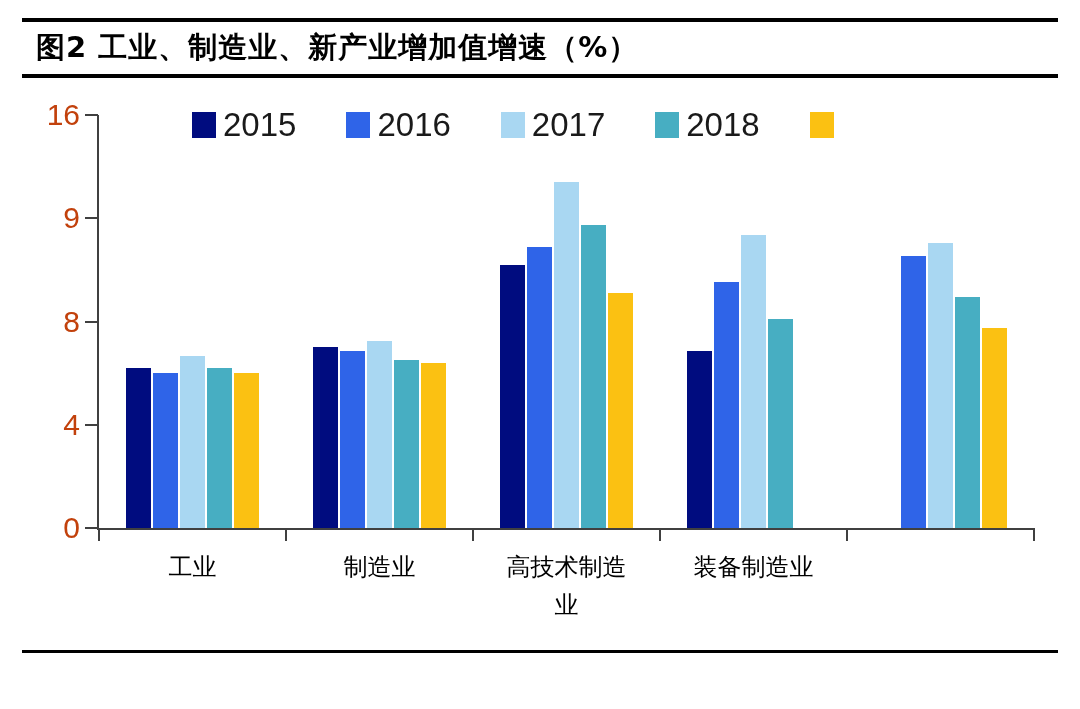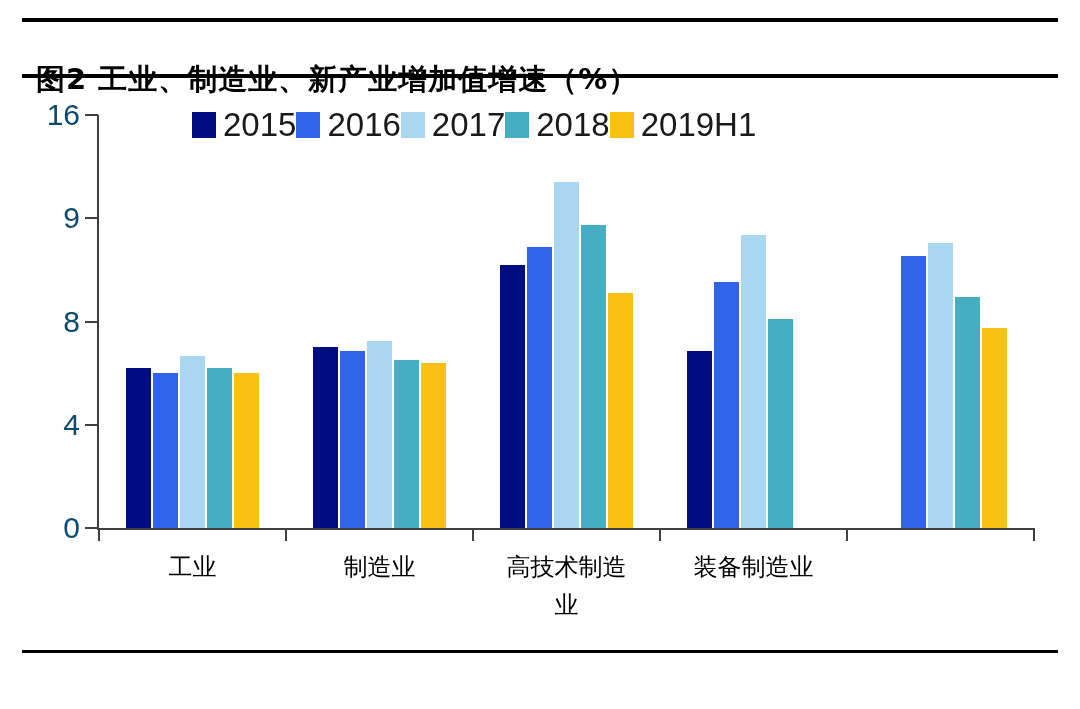--- a/index.html
+++ b/index.html
@@ -43,21 +43,20 @@
     position: absolute;
     left: 36px;
     top: 22px;
     height: 50px;
     line-height: 50px;
     font-family: "DejaVu Sans", "Liberation Sans", sans-serif;
     font-size: 29px;
     font-weight: bold;
     letter-spacing: 1px;
     white-space: nowrap;
-    margin-top: 32px;
   }
 
   
   .rule-bottom {
     position: absolute;
     left: 22px;
     top: 650px;
     width: 1036px;
     height: 3px;
     background: #000000;
@@ -106,21 +105,21 @@
     height: 2px;
     background: #404040;
   }
   .ytick-label {
     position: absolute;
     right: 0;
     width: 56px;
     text-align: right;
     font-family: "Liberation Sans", "DejaVu Sans", sans-serif;
     font-size: 30px;
-    color: #0c4a6e;
+    color: #c2410c;
     transform: translateY(-50%);
   }
   .ytick-wrap {
     position: absolute;
     left: 0;
     width: 80px;
     height: 0;
   }
 
   .xtick {
@@ -131,20 +130,21 @@
     background: #404040;
   }
 
   
   .legend {
     position: absolute;
     left: 192px;
     top: 20px;
     display: flex;
     align-items: center;
+    gap: 50px;
   }
   .legend-item {
     display: flex;
     align-items: center;
     gap: 7px;
   }
   .legend-swatch {
     width: 24px;
     height: 26px;
     display: block;
@@ -244,21 +244,20 @@
         <div class="legend-item">
           <span class="legend-swatch" style="background: rgb(169, 215, 242);"></span>
           <span class="legend-label">2017</span>
         </div>
         <div class="legend-item">
           <span class="legend-swatch" style="background: rgb(71, 174, 194);"></span>
           <span class="legend-label">2018</span>
         </div>
         <div class="legend-item">
           <span class="legend-swatch" style="background: rgb(251, 193, 18);"></span>
-          <span class="legend-label">2019H1</span>
         </div>
       </div>
 
     <div class="bars-layer" id="bars">
         <div class="bar" title="2015 工业: 6.2" style="left: 126px; width: 25px; height: 160.037px; background: rgb(0, 12, 127);"></div>
         <div class="bar" title="2016 工业: 6" style="left: 153px; width: 25px; height: 154.875px; background: rgb(47, 100, 232);"></div>
         <div class="bar" title="2017 工业: 6.65" style="left: 180px; width: 25px; height: 171.653px; background: rgb(169, 215, 242);"></div>
         <div class="bar" title="2018 工业: 6.2" style="left: 207px; width: 25px; height: 160.037px; background: rgb(71, 174, 194);"></div>
         <div class="bar" title="2019H1 工业: 6" style="left: 234px; width: 25px; height: 154.875px; background: rgb(251, 193, 18);"></div>
         <div class="bar" title="2015 制造业: 7" style="left: 313px; width: 25px; height: 180.688px; background: rgb(0, 12, 127);"></div>

